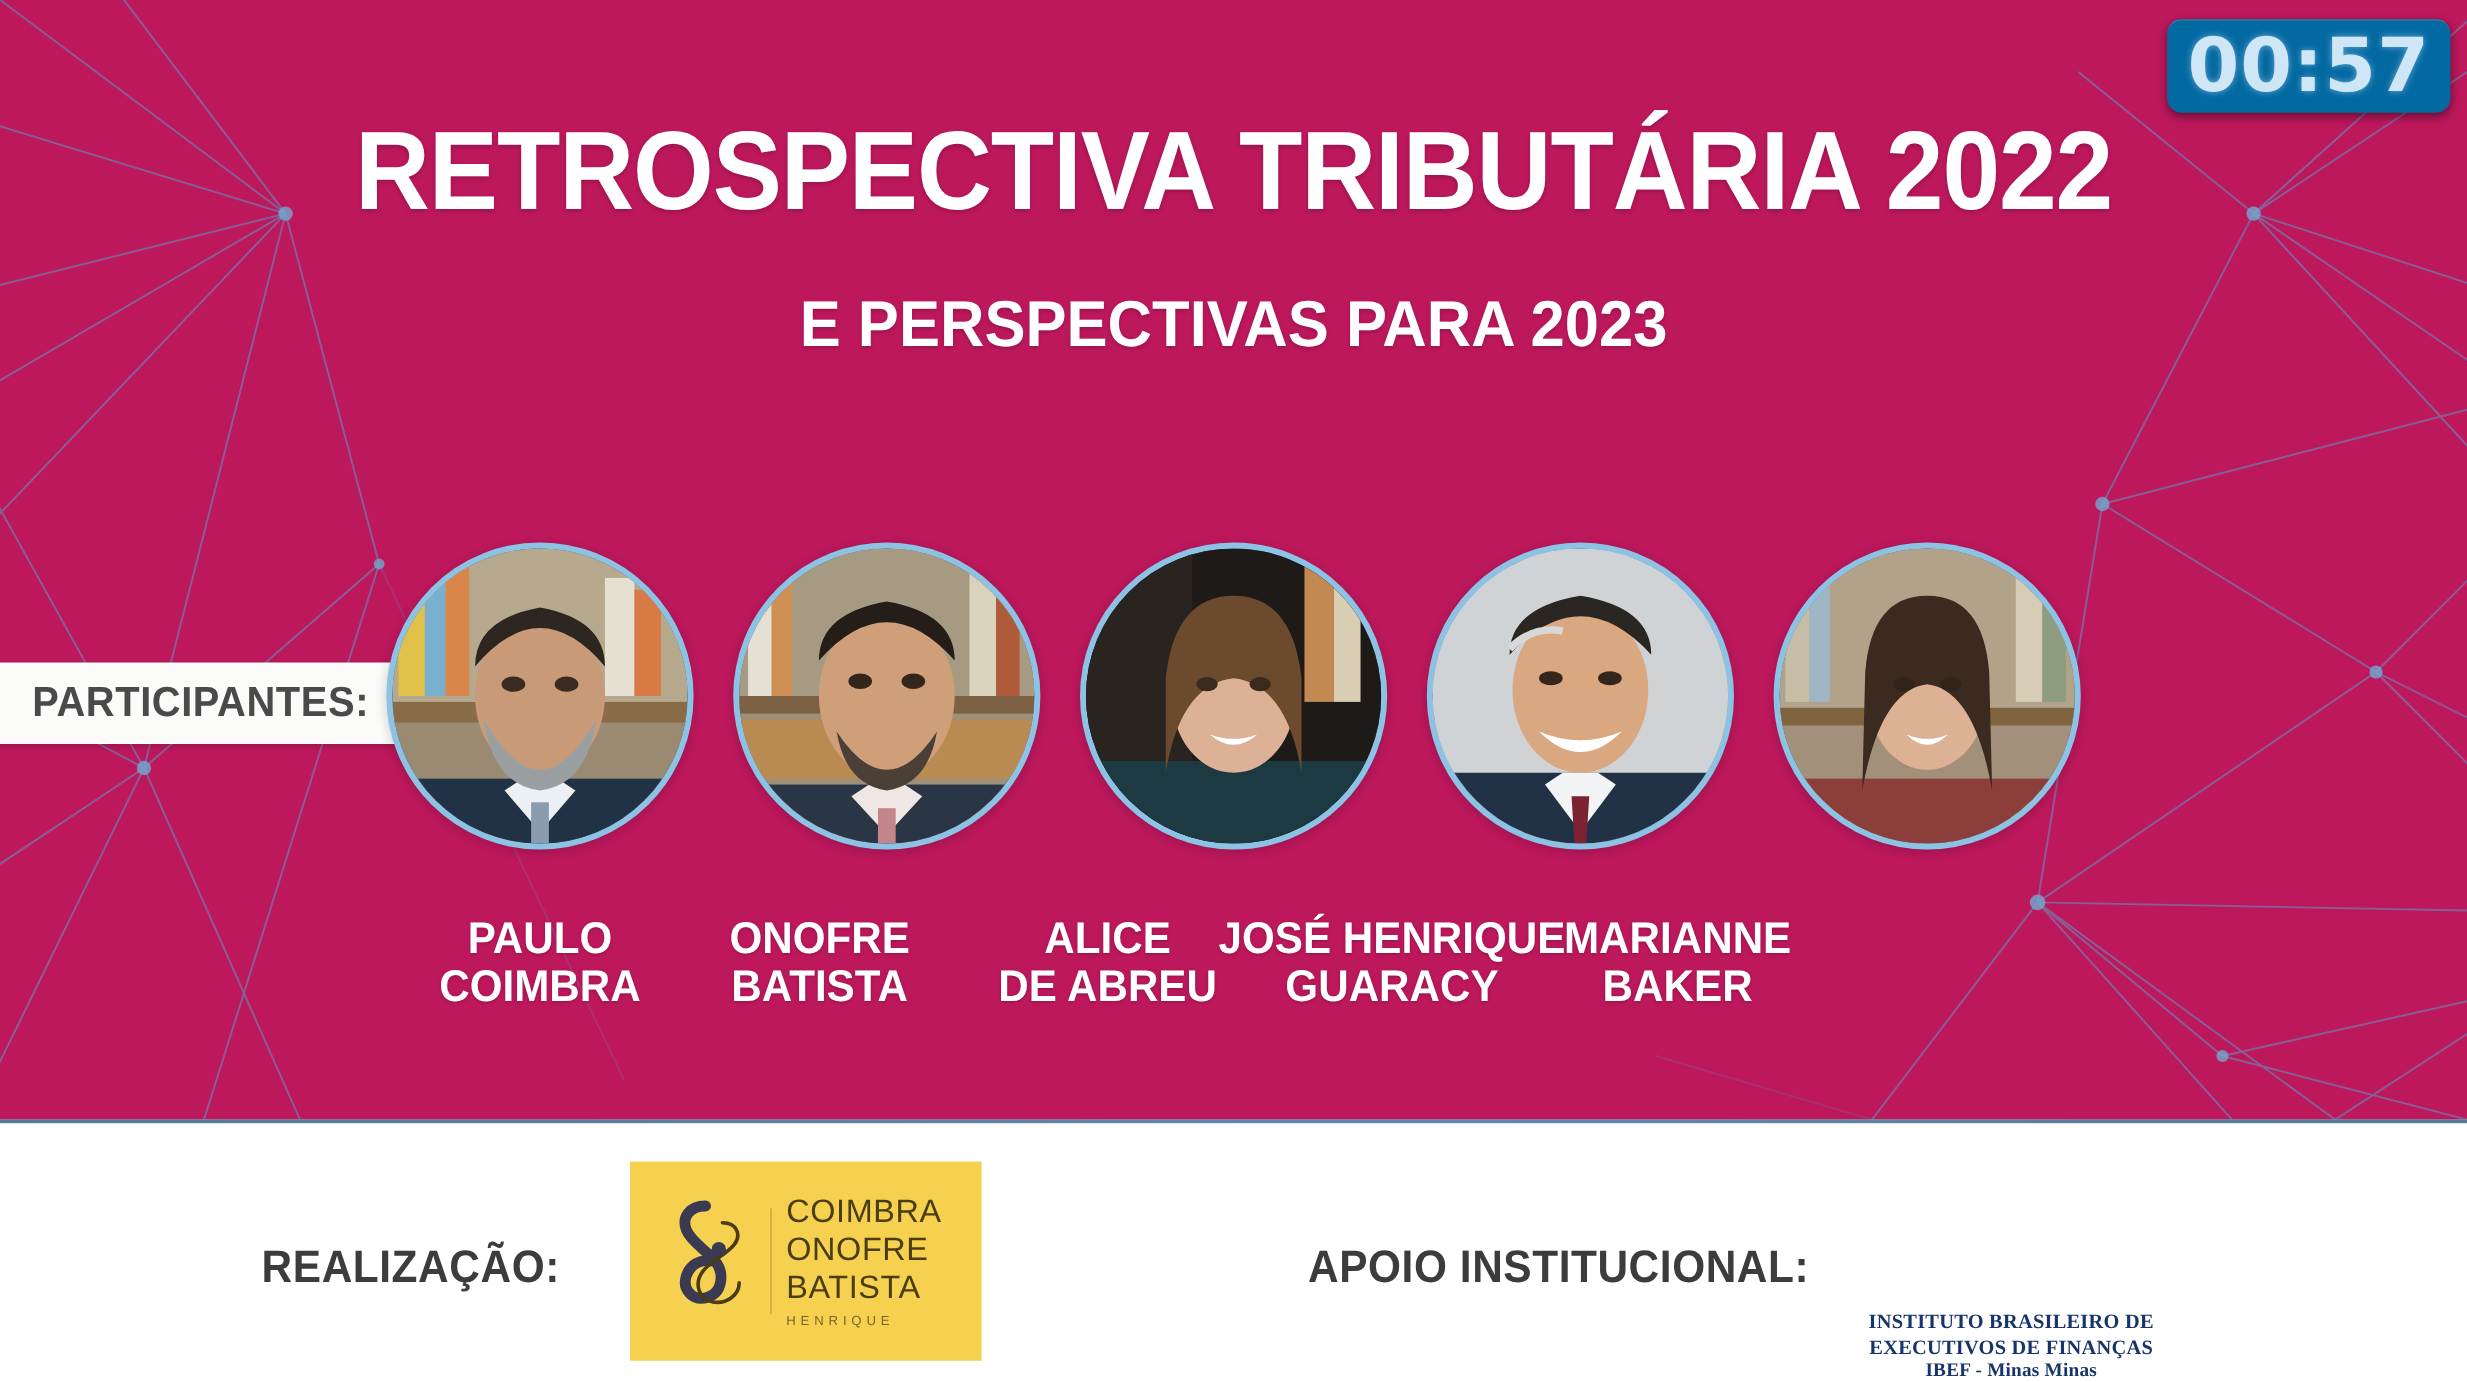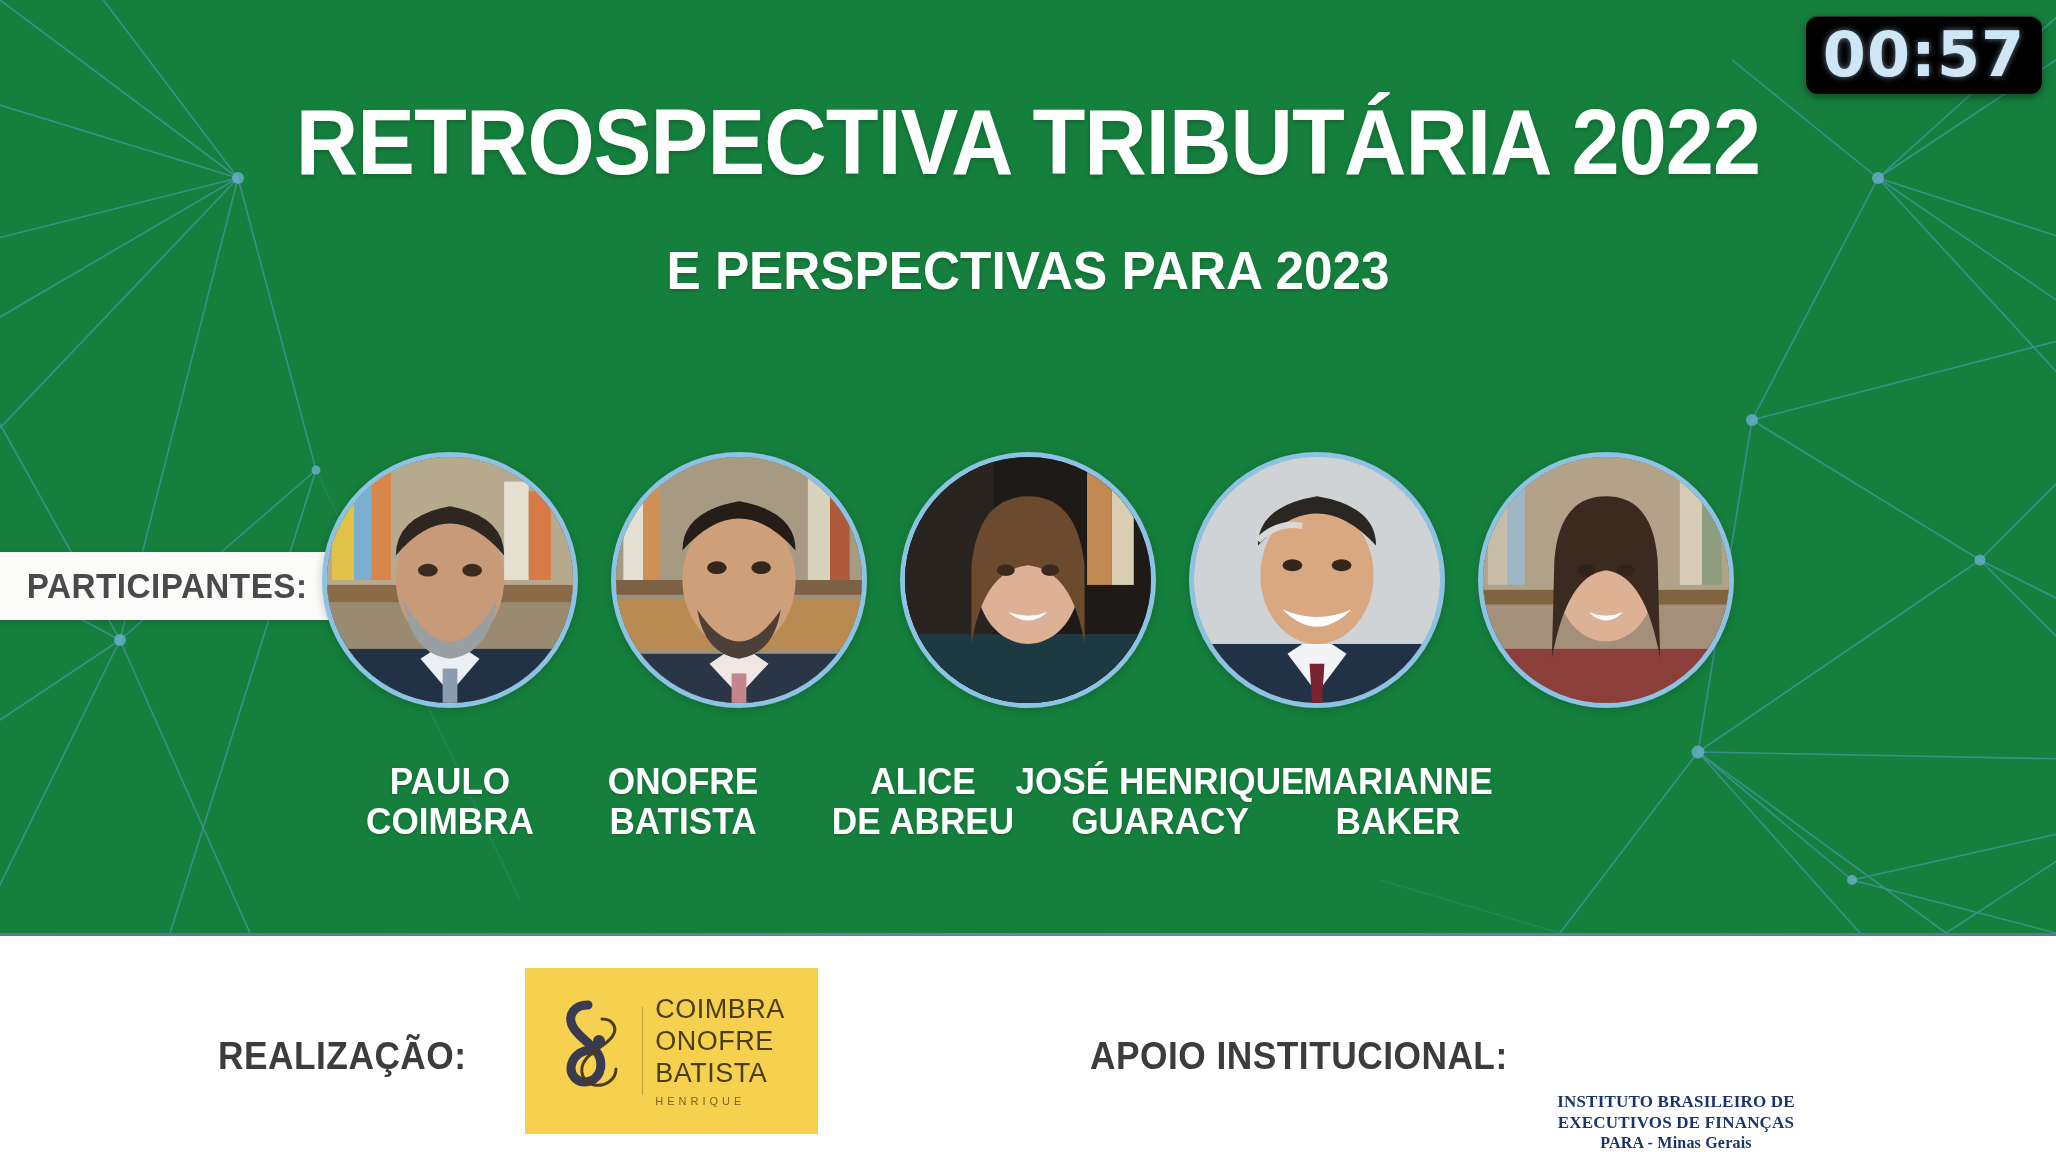--- a/index.html
+++ b/index.html
@@ -12,35 +12,35 @@
     width:2056px;
     height:1152px;
     overflow:hidden;
   }
 
   
   #slide {
     position:absolute;
     left:0; top:0;
     width:2056px; height:933px;
-    background:#15803d;
+    background:#be185d;
     overflow:hidden;
   }
   #net-bg {
     position:absolute; left:0; top:0;
     width:2056px; height:933px;
     pointer-events:none;
   }
 
   
   #timer {
     position:absolute;
     left:1806px; top:16px;
     width:236px; height:78px;
-    background:#000000;
+    background:#0369a1;
     border-radius:12px;
     box-shadow:0 3px 8px rgba(0,0,0,.45), inset 0 1px 0 rgba(255,255,255,.18);
     display:flex; align-items:center; justify-content:center;
     z-index:40;
   }
   #timer-text {
     font-family:"DejaVu Sans", sans-serif;
     font-weight:bold;
     font-size:62px;
     line-height:1;
@@ -418,16 +418,16 @@
         <div>ONOFRE</div>
         <div>BATISTA</div>
         <div id="ccb-sub">HENRIQUE</div>
       </div>
     </div>
   </div>
 
   <div id="ibef-caption">
     <div class="c1">INSTITUTO BRASILEIRO DE</div>
     <div class="c2">EXECUTIVOS DE FINANÇAS</div>
-    <div class="c3">PARA - Minas Gerais</div>
+    <div class="c3">IBEF - Minas Minas</div>
   </div>
 
 </div>
 
 </body></html>

